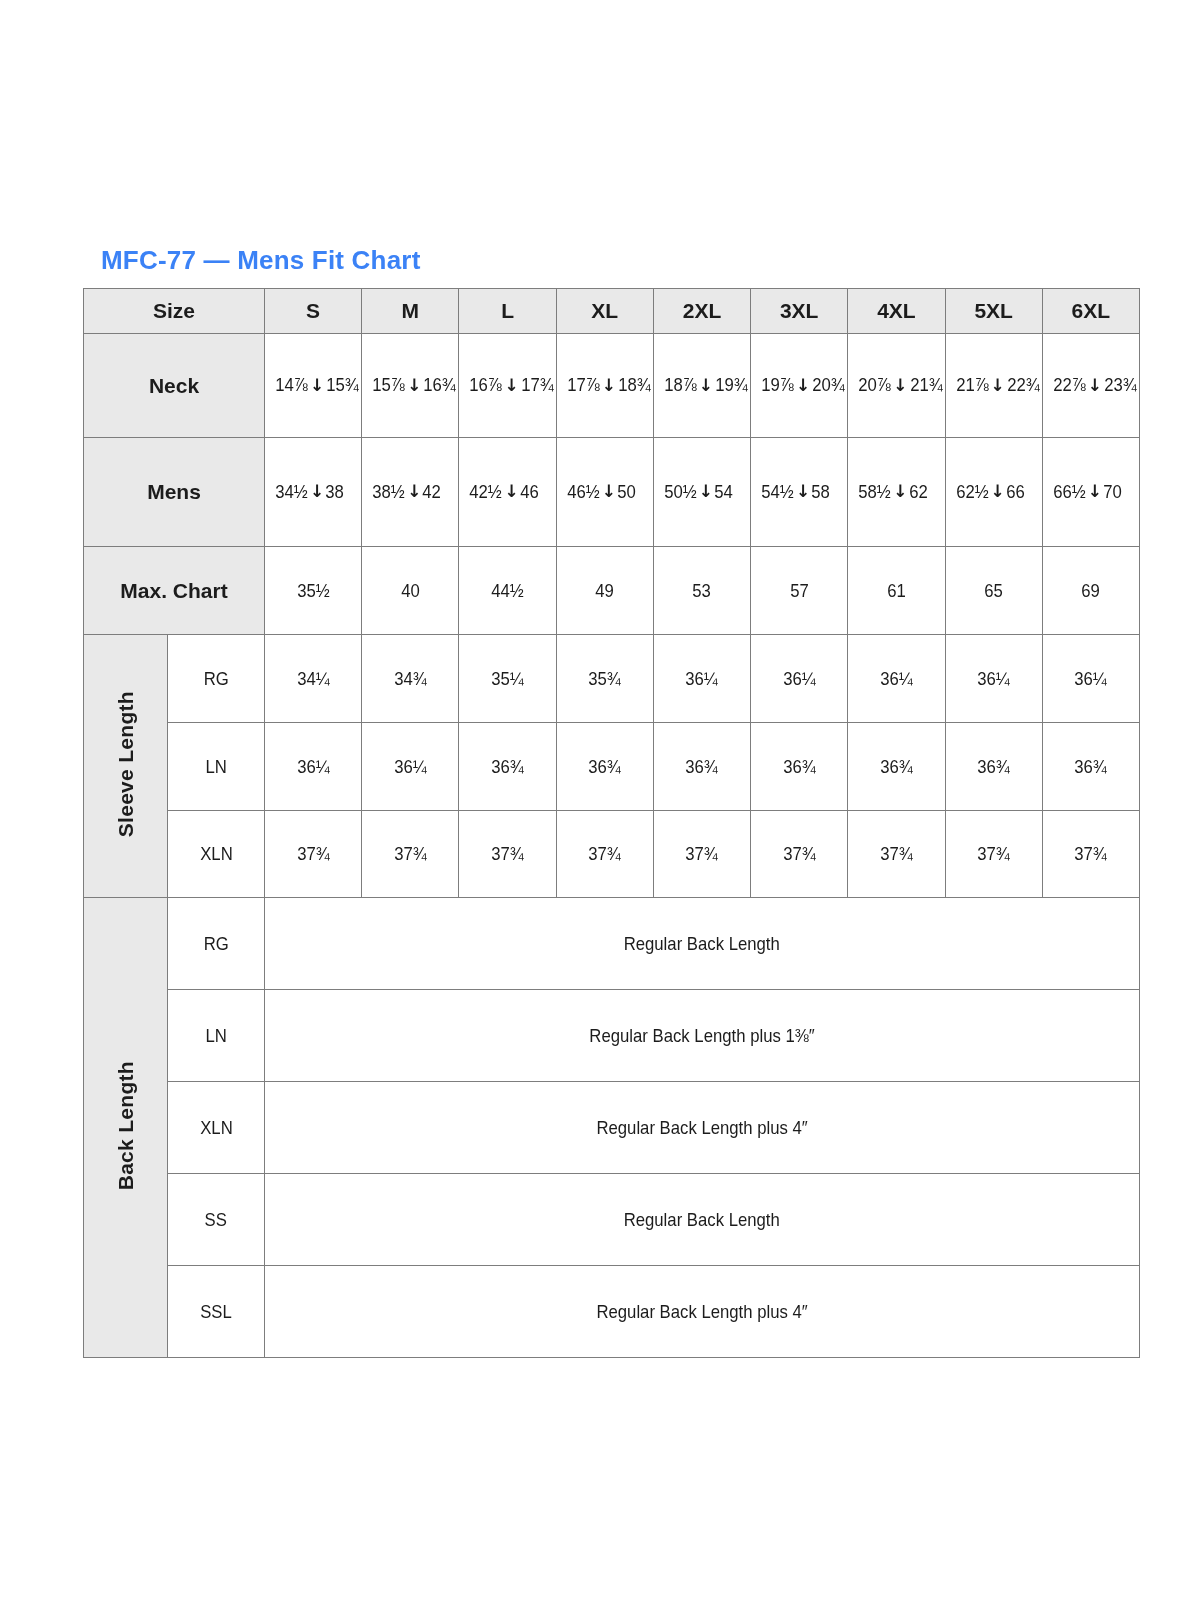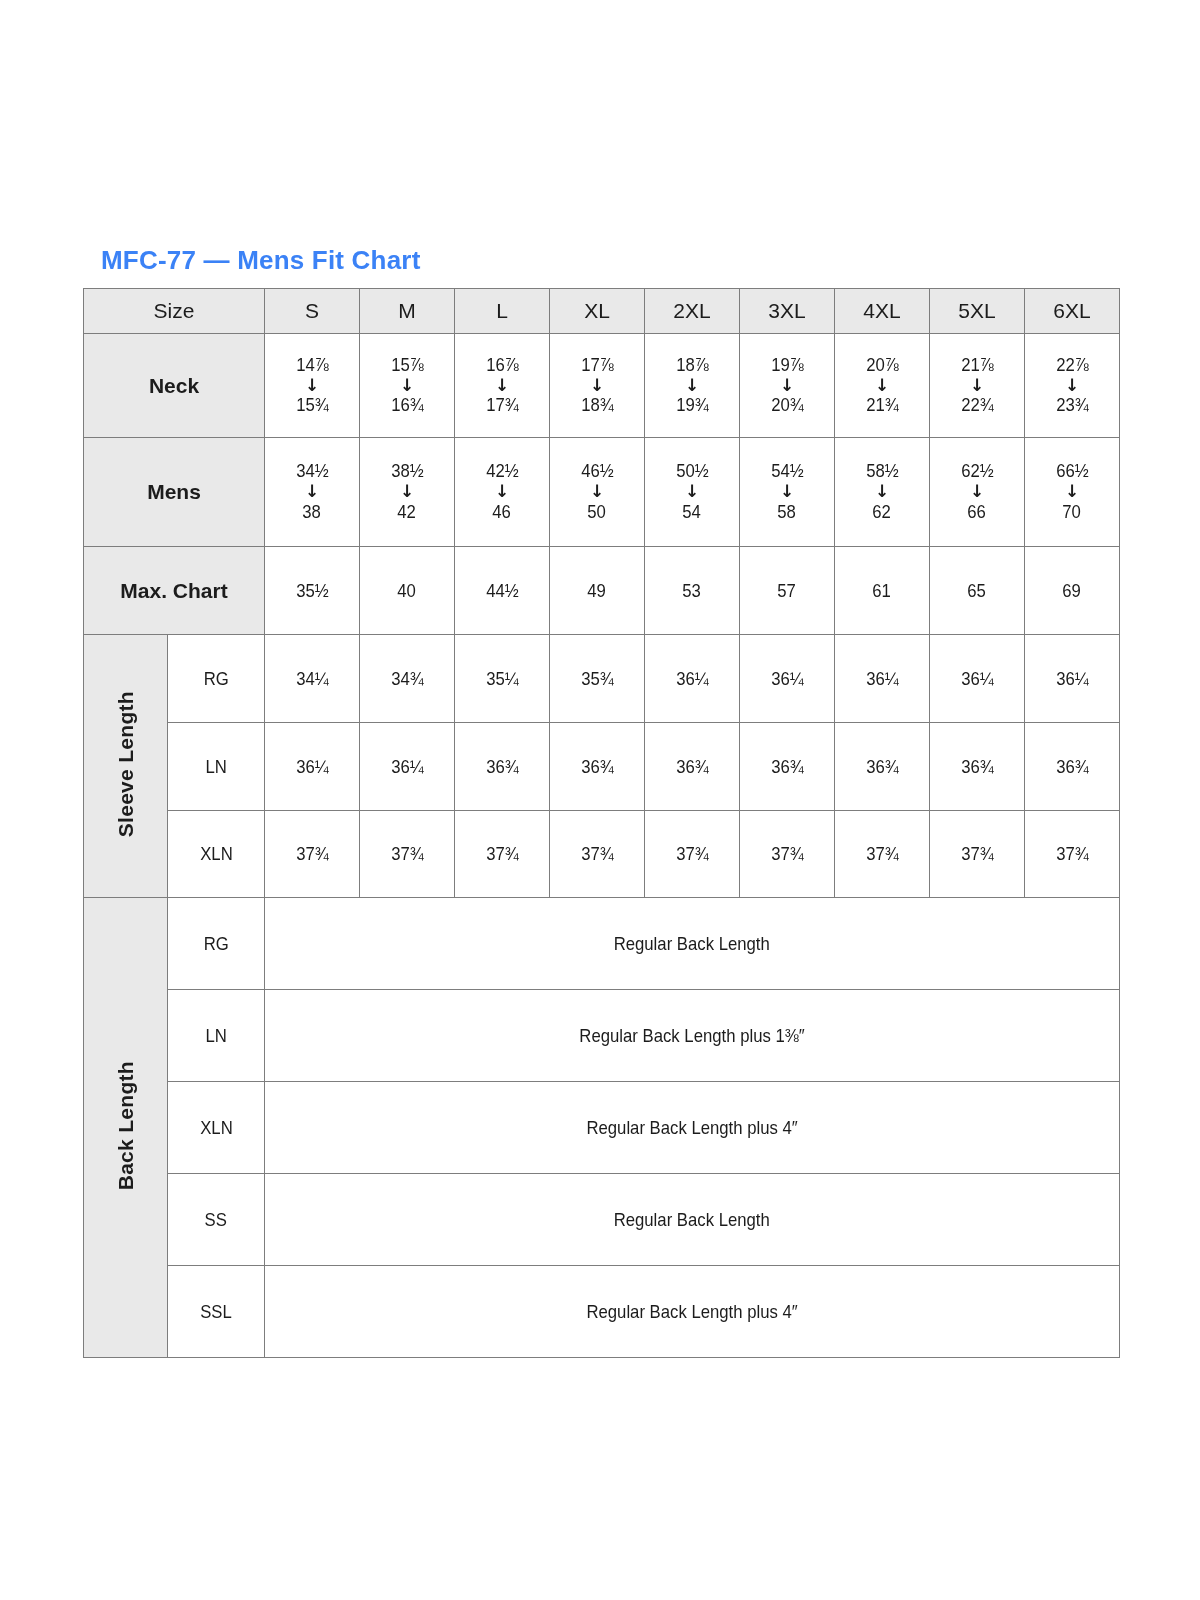--- a/index.html
+++ b/index.html
@@ -27,38 +27,38 @@
   col.c-rot{width:84px;}
   col.c-sub{width:97px;}
   col.c-dat{width:95px;}
   th,td{
     border:1px solid var(--border);
     text-align:center;vertical-align:middle;padding:0;
     font-weight:normal;
   }
   th.corner,th.szh{
     background:var(--header-bg);
-    font-size:21px;font-weight:400;
+    font-size:21px;font-weight:700;
   }
   th.rlab{
     background:var(--header-bg);
     font-size:21px;font-weight:700;
   }
   th.vcell{background:var(--header-bg);}
   .vtext{
     display:inline-block;
     writing-mode:vertical-rl;transform:rotate(180deg);
     font-size:21px;font-weight:700;letter-spacing:.3px;
     white-space:nowrap;
   }
   td.cell,td.sub,td.wide{font-size:19px;}
   .v{display:inline-block;transform:scaleX(.88);white-space:nowrap;}
   .range{
-    display:flex;flex-direction:column;align-items:center;
-    line-height:1.2;font-size:19px;
+    display:flex;flex-direction:row;align-items:center;
+    line-height:1.2;font-size:19px;margin-left:8px;
   }
   .arrow{
     font-family:"DejaVu Sans",sans-serif;
     font-weight:700;font-size:17px;line-height:1.05;
   }
 </style>
 </head>
 <body>
 
 <h1 class="title">MFC-77 — Mens Fit Chart</h1>

